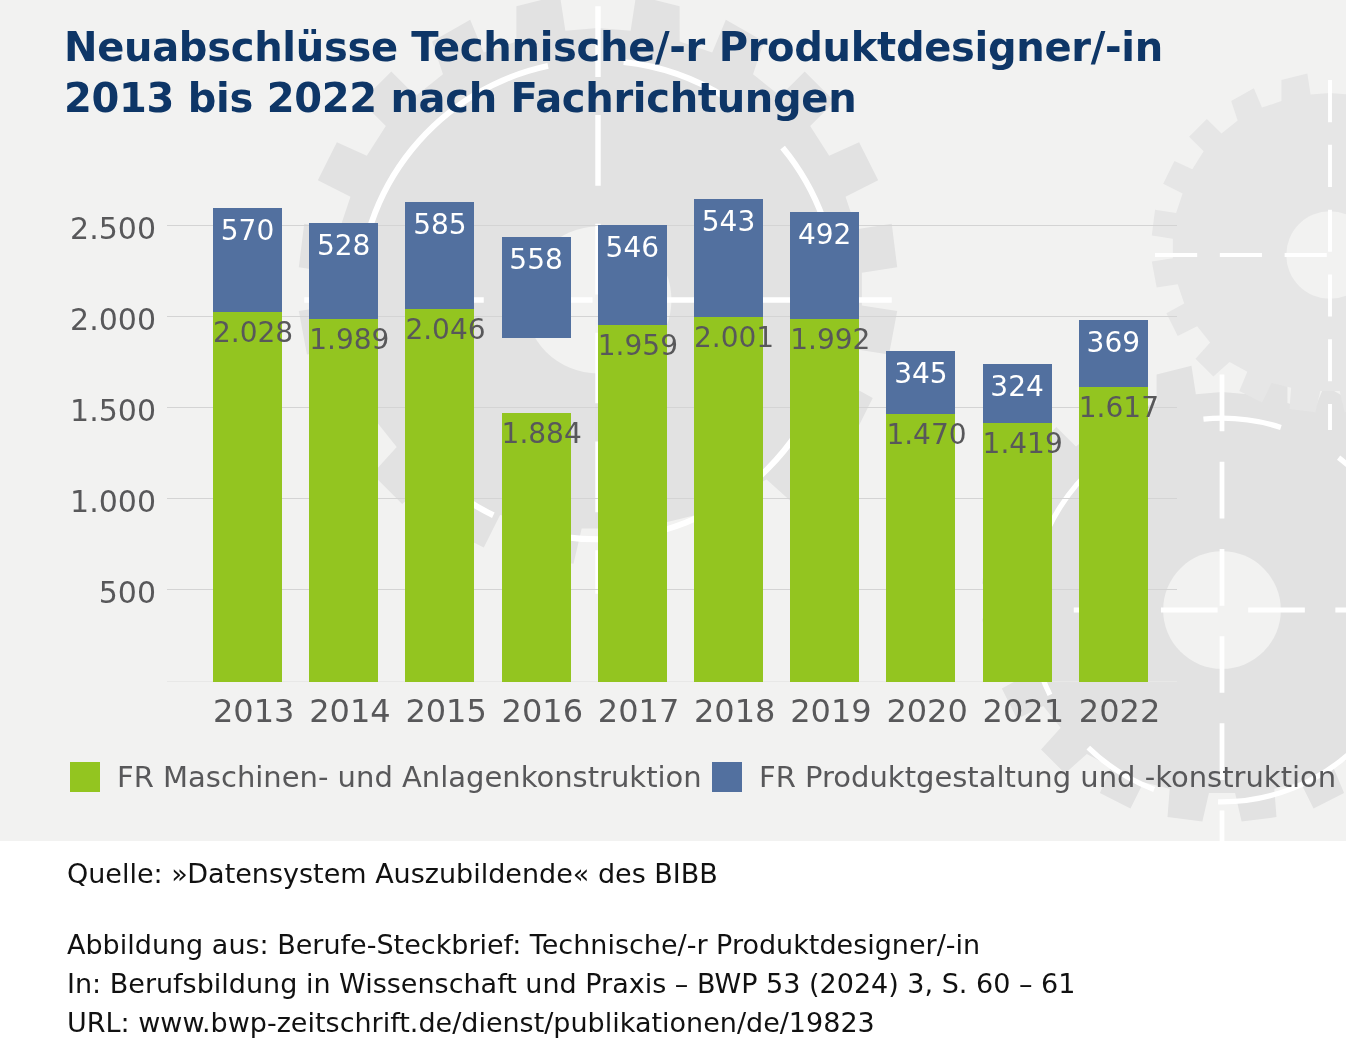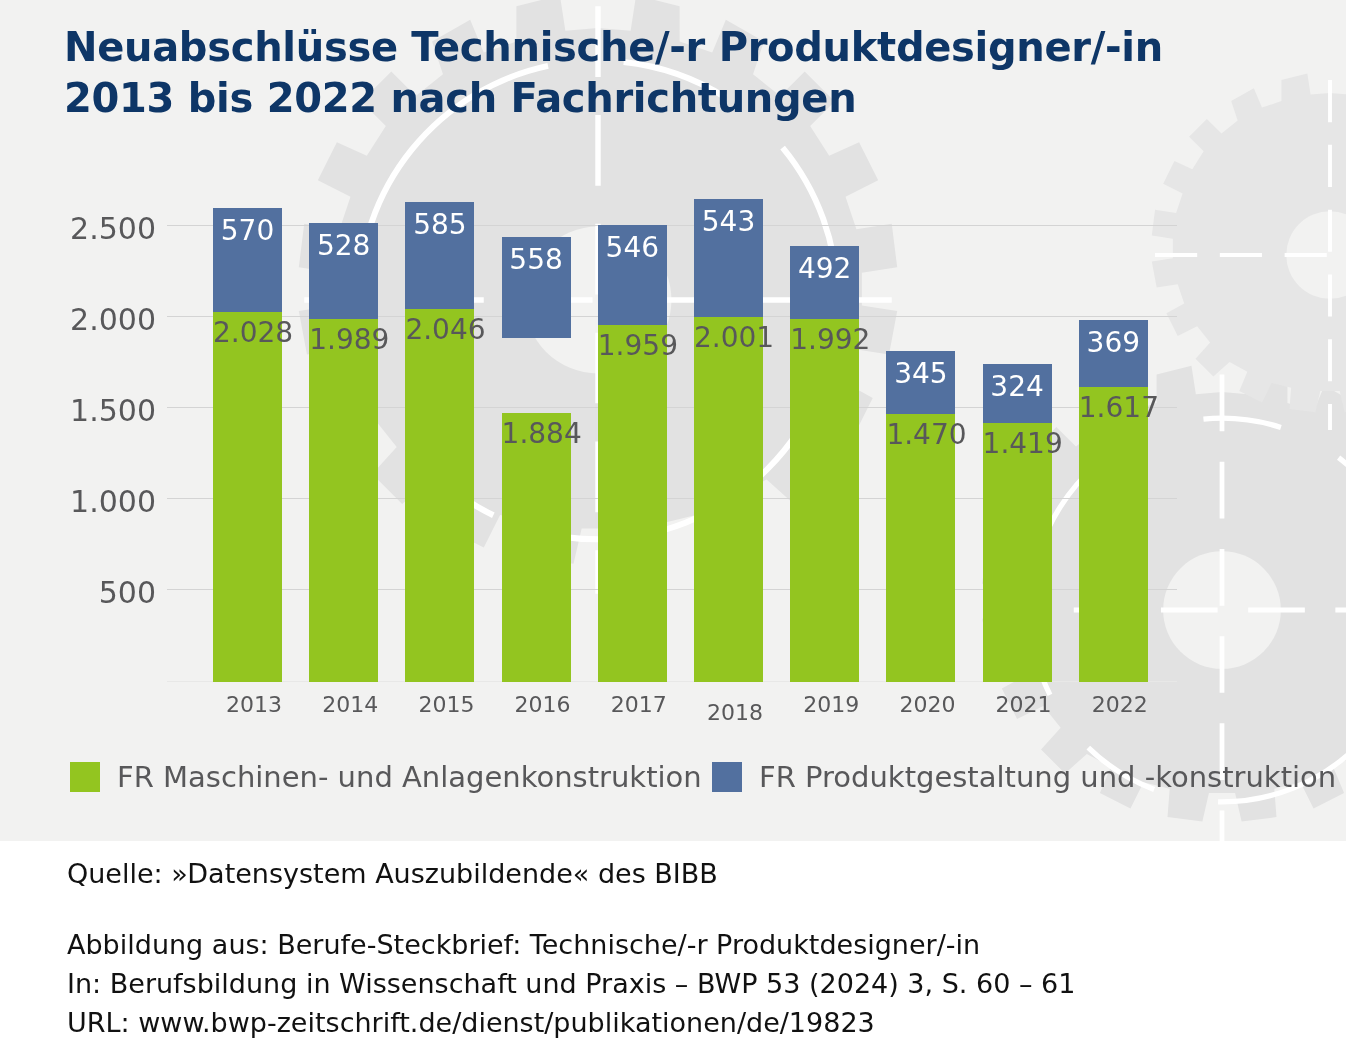--- a/index.html
+++ b/index.html
@@ -61,23 +61,23 @@
     font-size:28px;
     font-family:"DejaVu Sans", sans-serif;
     text-align:center;
     white-space:nowrap;
   }
   .lbl-blue{color:#ffffff;top:6px;}
   .lbl-green{color:#58585a;top:4px;}
 
   .xtick{
     position:absolute;top:692px;width:69px;
-    text-align:right;
+    text-align:left;
     color:#58585a;
-    font-size:22px;
+    font-size:32px;
     font-family:"DejaVu Sans", sans-serif;
     z-index:6;
   }
 
   
   #legend{
     position:absolute;left:0;top:755px;width:1346px;height:50px;z-index:6;
   }
   .legend-item{position:absolute;display:flex;align-items:center;}
   .legend-swatch{width:30px;height:30px;margin-right:17px;flex:none;}
@@ -209,21 +209,21 @@
             <div class="seg-label lbl-green">2.001</div>
           </div>
           <div class="seg seg-blue" style="bottom: 364.982px; height: 118px;">
             <div class="seg-label lbl-blue">543</div>
           </div>
         </div>
         <div class="bar-group" style="left: 623.2px; height: 453.082px;">
           <div class="seg seg-green" style="bottom: 0px; height: 363.341px;">
             <div class="seg-label lbl-green">1.992</div>
           </div>
-          <div class="seg seg-blue" style="bottom: 363.341px; height: 73px;">
+          <div class="seg seg-blue" style="bottom: 363.341px; height: 107px;">
             <div class="seg-label lbl-blue">492</div>
           </div>
         </div>
         <div class="bar-group" style="left: 719.4px; height: 331.056px;">
           <div class="seg seg-green" style="bottom: 0px; height: 268.128px;">
             <div class="seg-label lbl-green">1.470</div>
           </div>
           <div class="seg seg-blue" style="bottom: 268.128px; height: 62.928px;">
             <div class="seg-label lbl-blue">345</div>
           </div>
@@ -246,21 +246,21 @@
         </div>
       </div>
   </div>
 
   <div id="xticks">
       <div class="xtick" style="left: 213px;">2013</div>
       <div class="xtick" style="left: 309.2px;">2014</div>
       <div class="xtick" style="left: 405.4px;">2015</div>
       <div class="xtick" style="left: 501.6px;">2016</div>
       <div class="xtick" style="left: 597.8px;">2017</div>
-      <div class="xtick" style="left: 694px; margin-top: 8px;">2018</div>
+      <div class="xtick" style="left: 694px;">2018</div>
       <div class="xtick" style="left: 790.2px;">2019</div>
       <div class="xtick" style="left: 886.4px;">2020</div>
       <div class="xtick" style="left: 982.6px;">2021</div>
       <div class="xtick" style="left: 1078.8px;">2022</div>
     </div>
 
   <div id="legend">
     <div class="legend-item" style="left:70px;top:5px;">
       <span class="legend-swatch" style="background:#93c520"></span>
       <span class="legend-text">FR Maschinen- und Anlagenkonstruktion</span>

